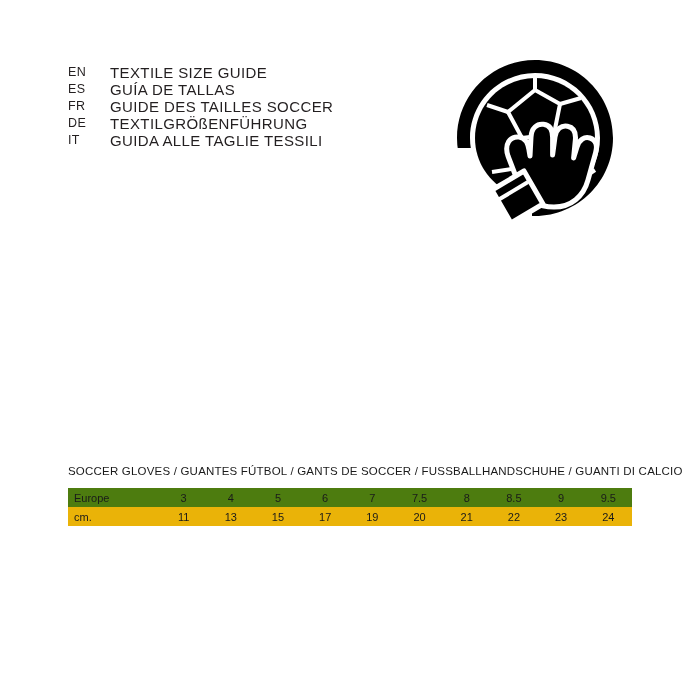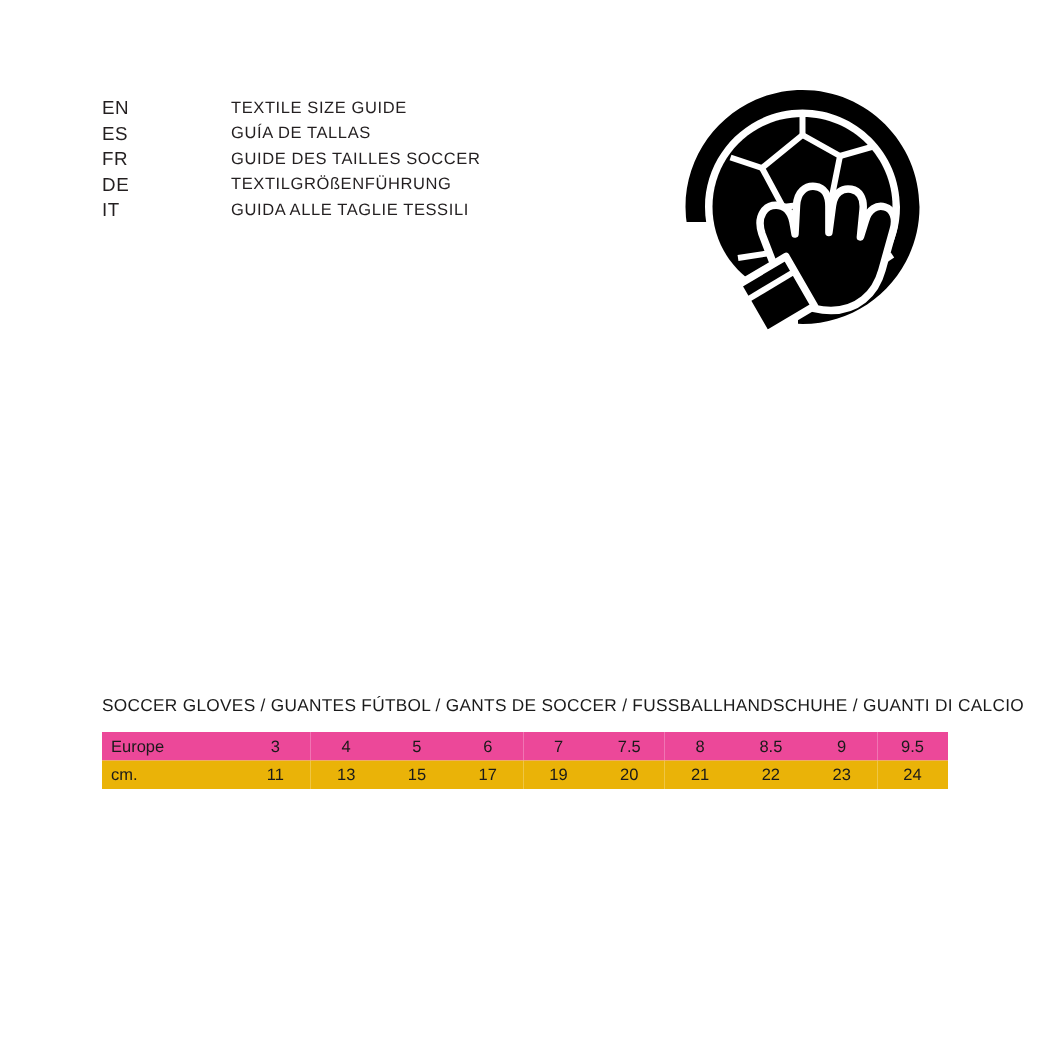--- a/index.html
+++ b/index.html
@@ -28,25 +28,24 @@
     height: 17px;
     line-height: 17px;
   }
   .lang-code {
     width: 42px;
     font-size: 12.5px;
     letter-spacing: 0.4px;
     color: #231f20;
   }
   .lang-title {
-    font-size: 11px;
+    font-size: 15px;
     letter-spacing: 0.4px;
     color: #231f20;
     white-space: nowrap;
-    margin-left: 44px;
   }
 
   
   .illustration {
     position: absolute;
     left: 440px;
     top: 52px;
     width: 190px;
     height: 190px;
   }
@@ -72,21 +71,21 @@
   }
   table.size-table td {
     font-size: 11px;
     color: #1a1a1a;
     height: 19px;
     padding: 0;
     text-align: center;
     vertical-align: middle;
   }
   table.size-table tr.row-shaded td {
-    background: #ec4899;
+    background: #4d7c0f;
   }
   table.size-table tr.row-plain td {
     background: #eab308;
   }
   table.size-table td.label-cell {
     text-align: left;
     padding-left: 6px;
     width: 86px;
   }
 </style>

